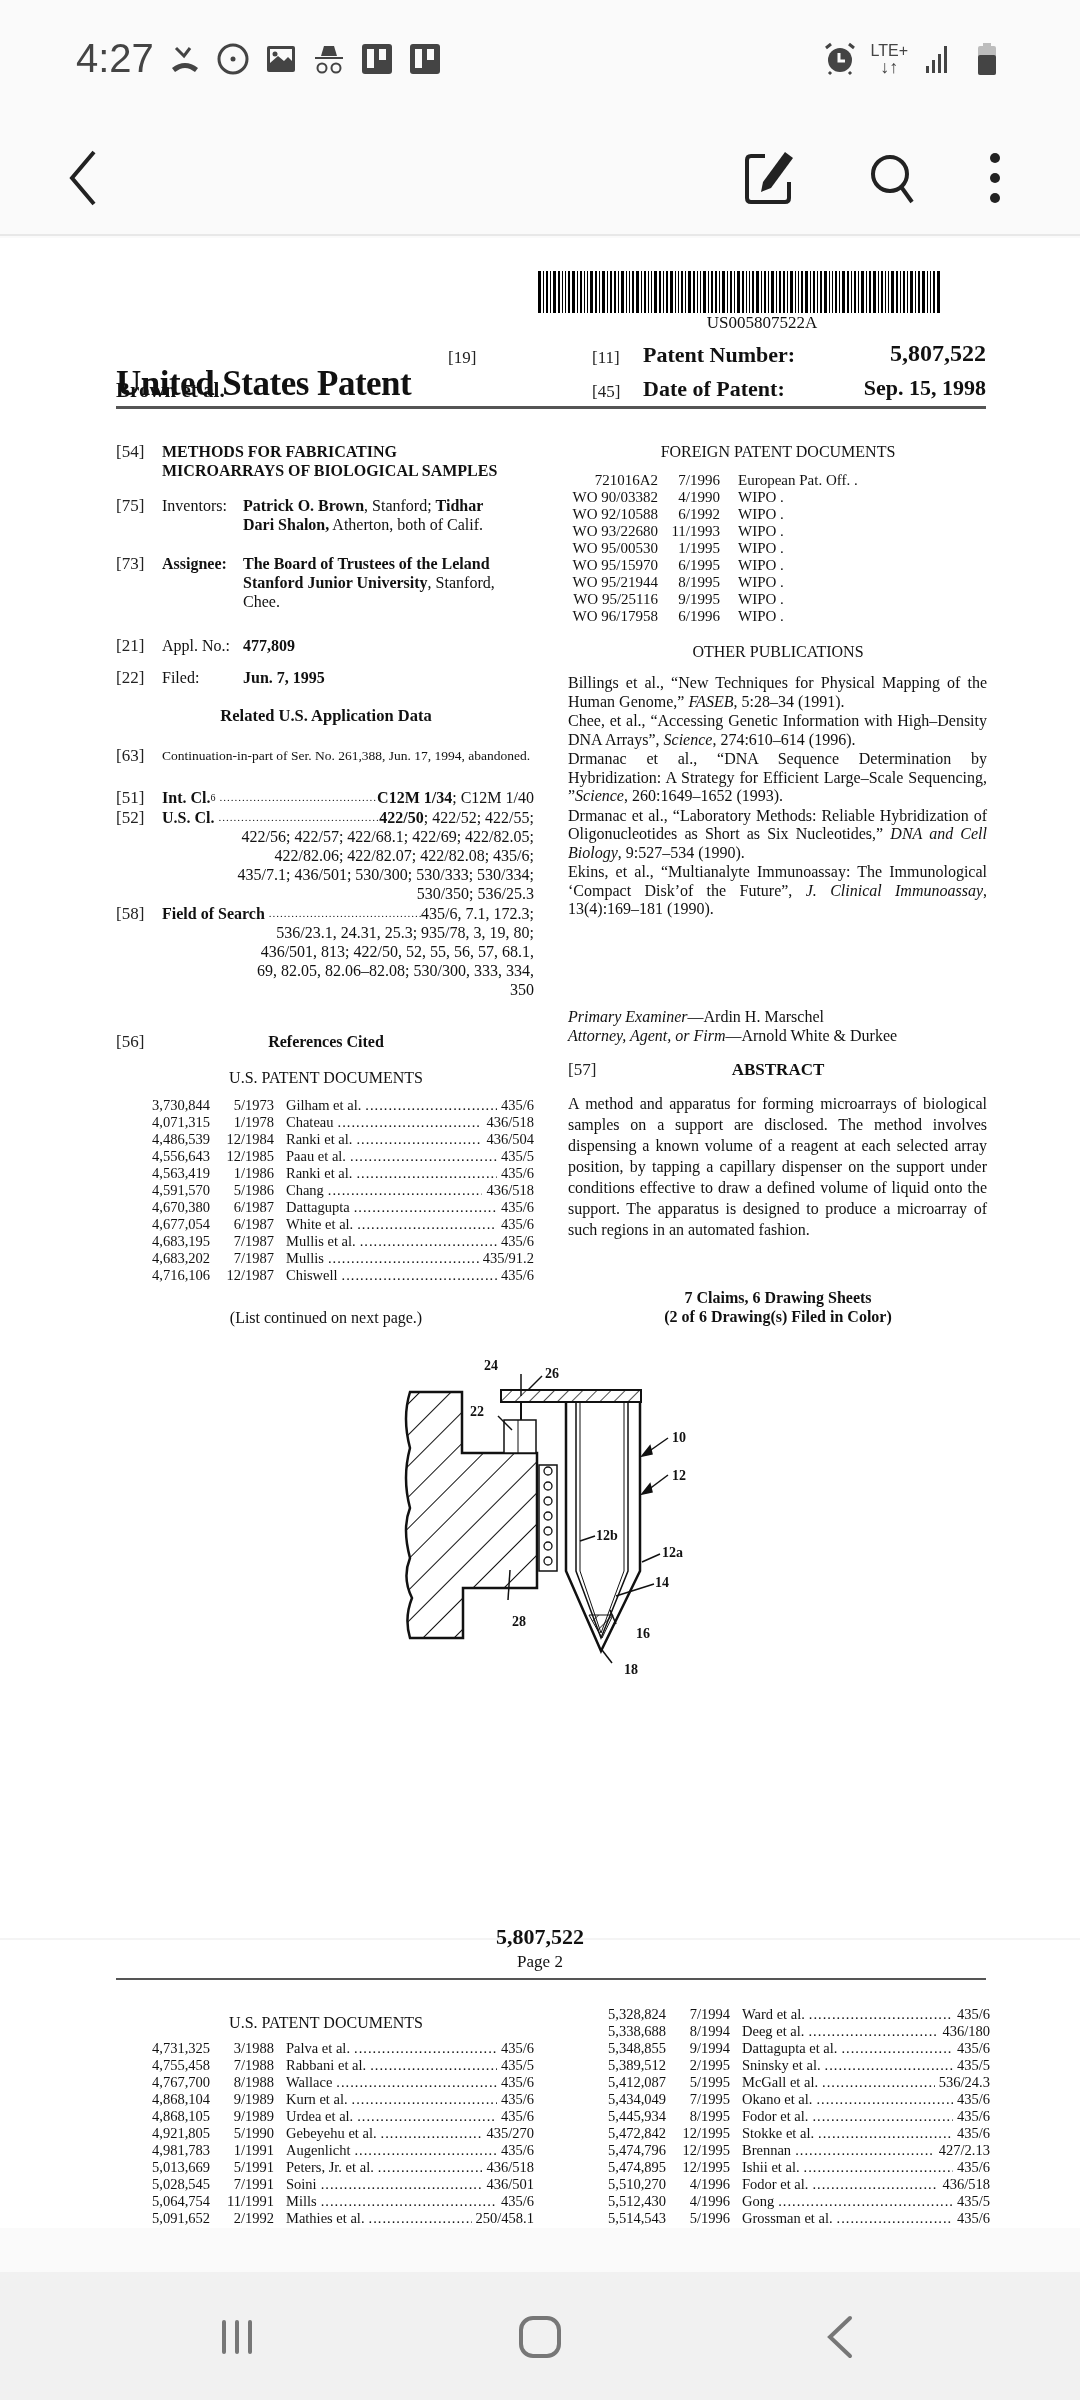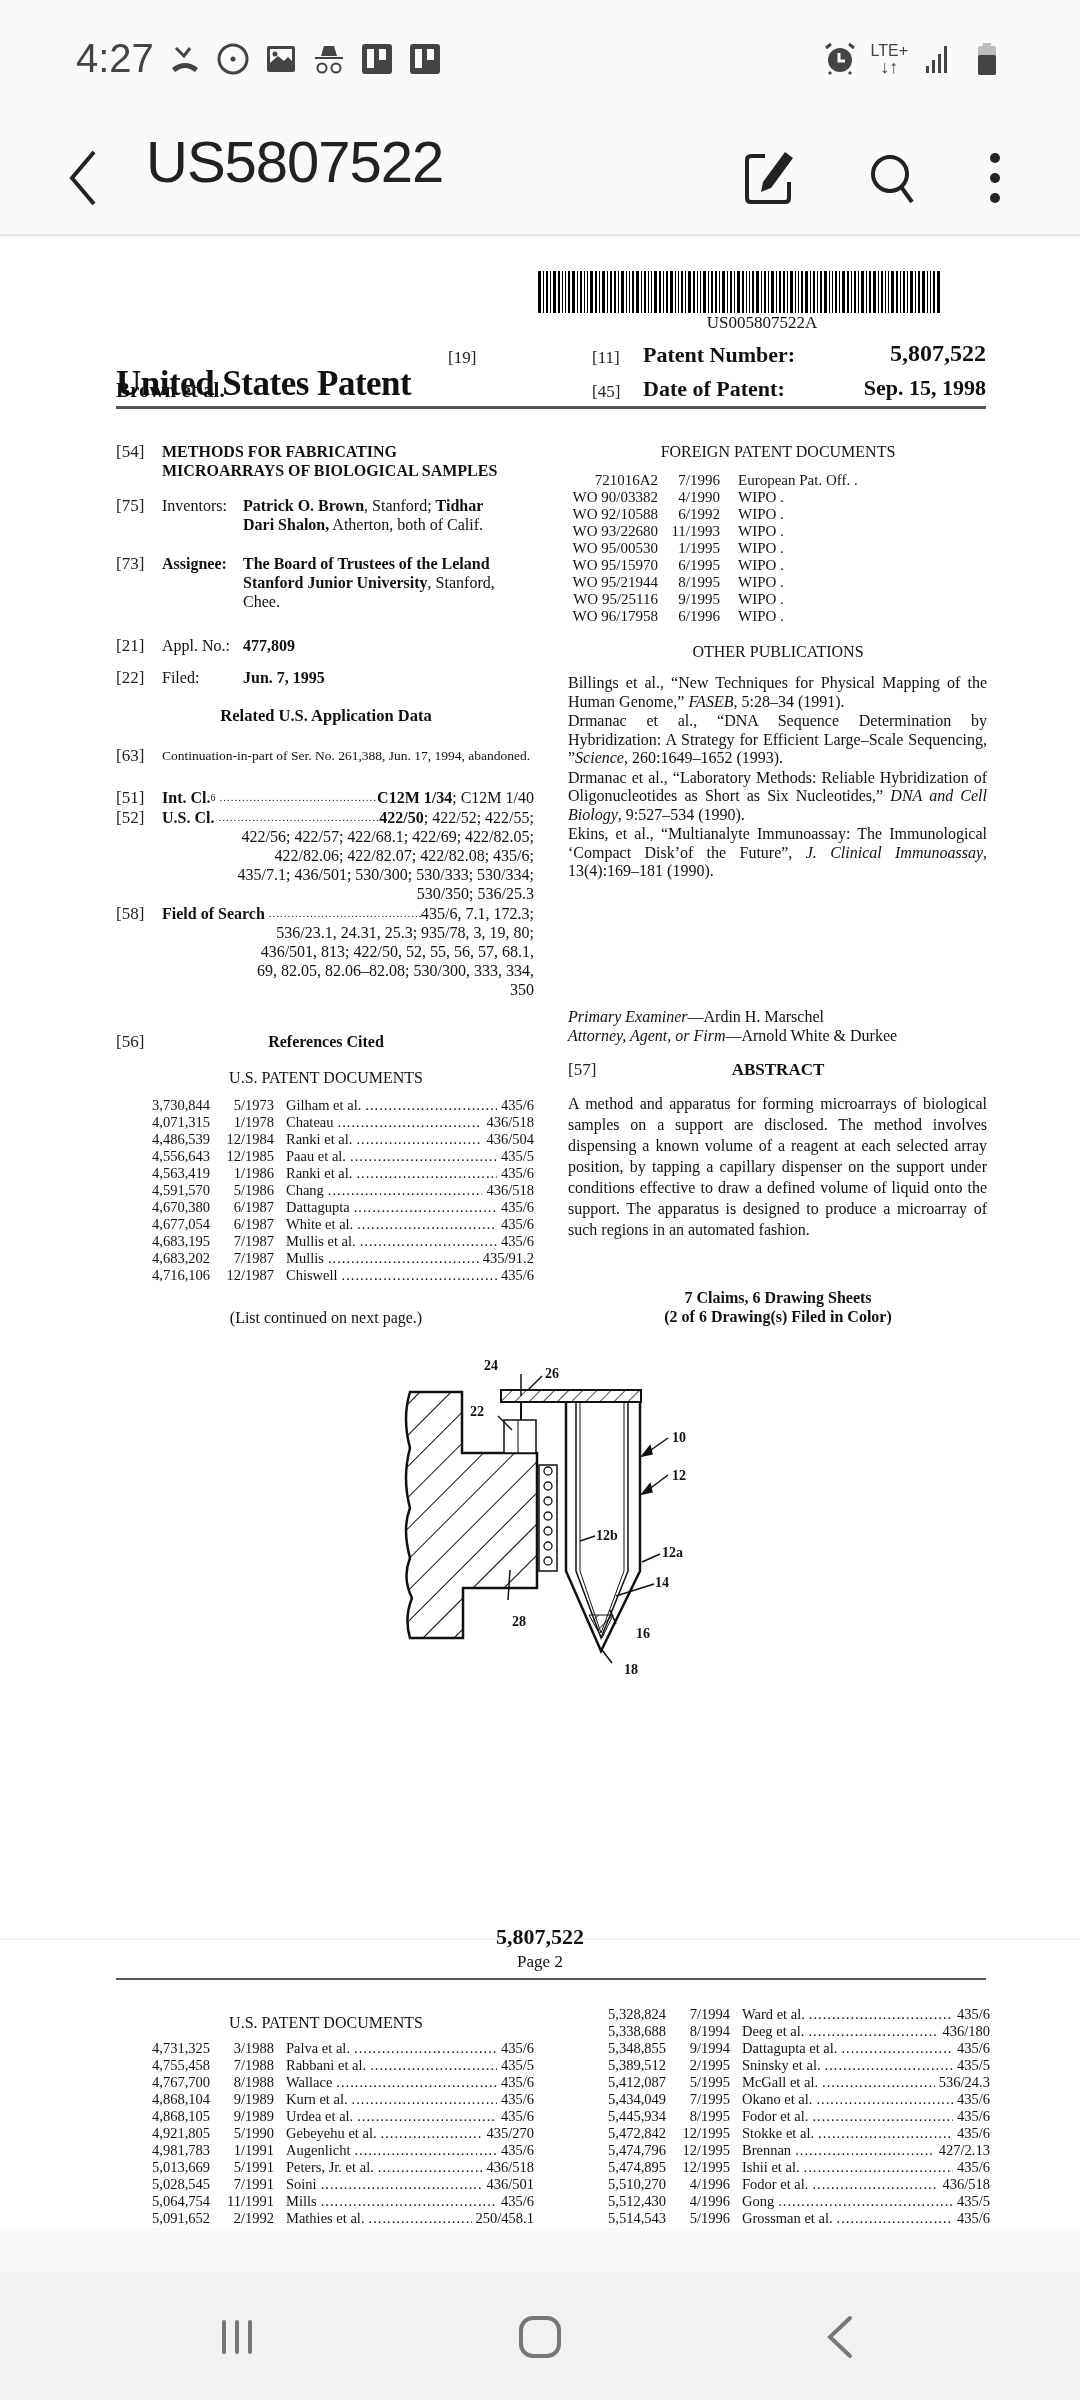--- a/index.html
+++ b/index.html
@@ -118,21 +118,20 @@
         <rect x="8" y="4" width="18" height="29" rx="2" fill="#bdbdbd"></rect>
         <rect x="8" y="13" width="18" height="20" rx="2" fill="#444"></rect>
       </svg>
   </div>
 </div>
 
 <div class="appbar">
   <svg class="back-btn" viewBox="0 0 60 84">
       <path d="M36 18 L14 44 L36 70" stroke="#222" stroke-width="4" fill="none"></path>
     </svg>
-  <div class="doc-title">US5807522</div>
   <svg class="ab-btn" style="left:735px" viewBox="0 0 70 80">
       <g>
         <path d="M30 18 L16 18 Q12 18 12 22 L12 60 Q12 64 16 64 L50 64 Q54 64 54 60 L54 44" stroke="#222" stroke-width="4" fill="none"></path>
         <path d="M50 14 L58 20 L36 50 L26 54 L28 44 Z" fill="#222"></path>
       </g>
     </svg>
   <svg class="ab-btn" style="left:858px" viewBox="0 0 70 80">
       <g>
         <circle cx="32" cy="36" r="17" stroke="#222" stroke-width="4" fill="none"></circle>
         <path d="M44 50 L54 64" stroke="#222" stroke-width="4"></path>
@@ -517,20 +516,21 @@
       <div class="fp-row">
         <span class="c1">WO 96/17958</span>
         <span class="c2">6/1996</span>
         <span class="c3">WIPO .</span>
       </div>
     </div>
 
   <div class="abs small center" style="left:568px;top:404px;width:420px;">OTHER PUBLICATIONS</div>
   <div class="abs" style="left:568px;top:436px;width:419px;" id="other-pubs">
       <div class="pub"><span>Billings et al., “New Techniques for Physical Mapping of the Human Genome,” </span><span class="i">FASEB</span><span>, 5:28–34 (1991).</span></div>
+      <div class="pub"><span>Chee, et al., “Accessing Genetic Information with High–Density DNA Arrays”, </span><span class="i">Science</span><span>, 274:610–614 (1996).</span></div>
       <div class="pub"><span>Drmanac et al., “DNA Sequence Determination by Hybridization: A Strategy for Efficient Large–Scale Sequencing, ”</span><span class="i">Science</span><span>, 260:1649–1652 (1993).</span></div>
       <div class="pub"><span>Drmanac et al., “Laboratory Methods: Reliable Hybridization of Oligonucleotides as Short as Six Nucleotides,” </span><span class="i">DNA and Cell Biology</span><span>, 9:527–534 (1990).</span></div>
       <div class="pub"><span>Ekins, et al., “Multianalyte Immunoassay: The Immunological ‘Compact Disk’of the Future”, </span><span class="i">J. Clinical Immunoassay</span><span>, 13(4):169–181 (1990).</span></div>
     </div>
 
   <div class="abs small" style="left:568px;top:769px;"><span class="i">Primary Examiner</span><span>—Ardin H. Marschel</span></div>
   <div class="abs small" style="left:568px;top:788px;"><span class="i">Attorney, Agent, or Firm</span><span>—Arnold White &amp; Durkee</span></div>
 
   <div class="abs num" style="left:568px;top:822px;">[57]</div>
   <div class="abs small b center" style="left:568px;top:822px;width:420px;font-size:17px;">ABSTRACT</div>

